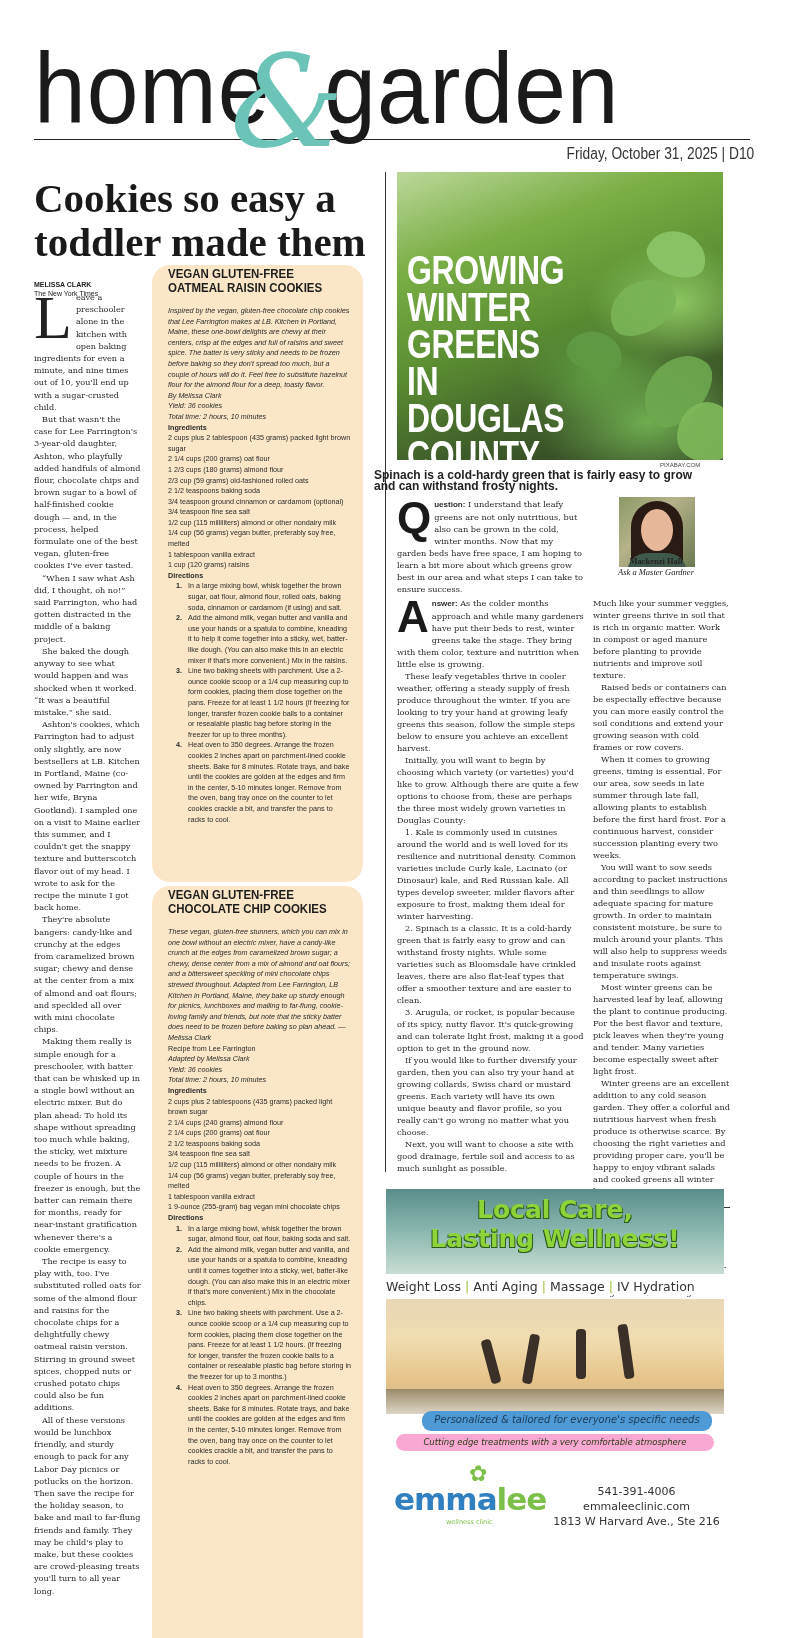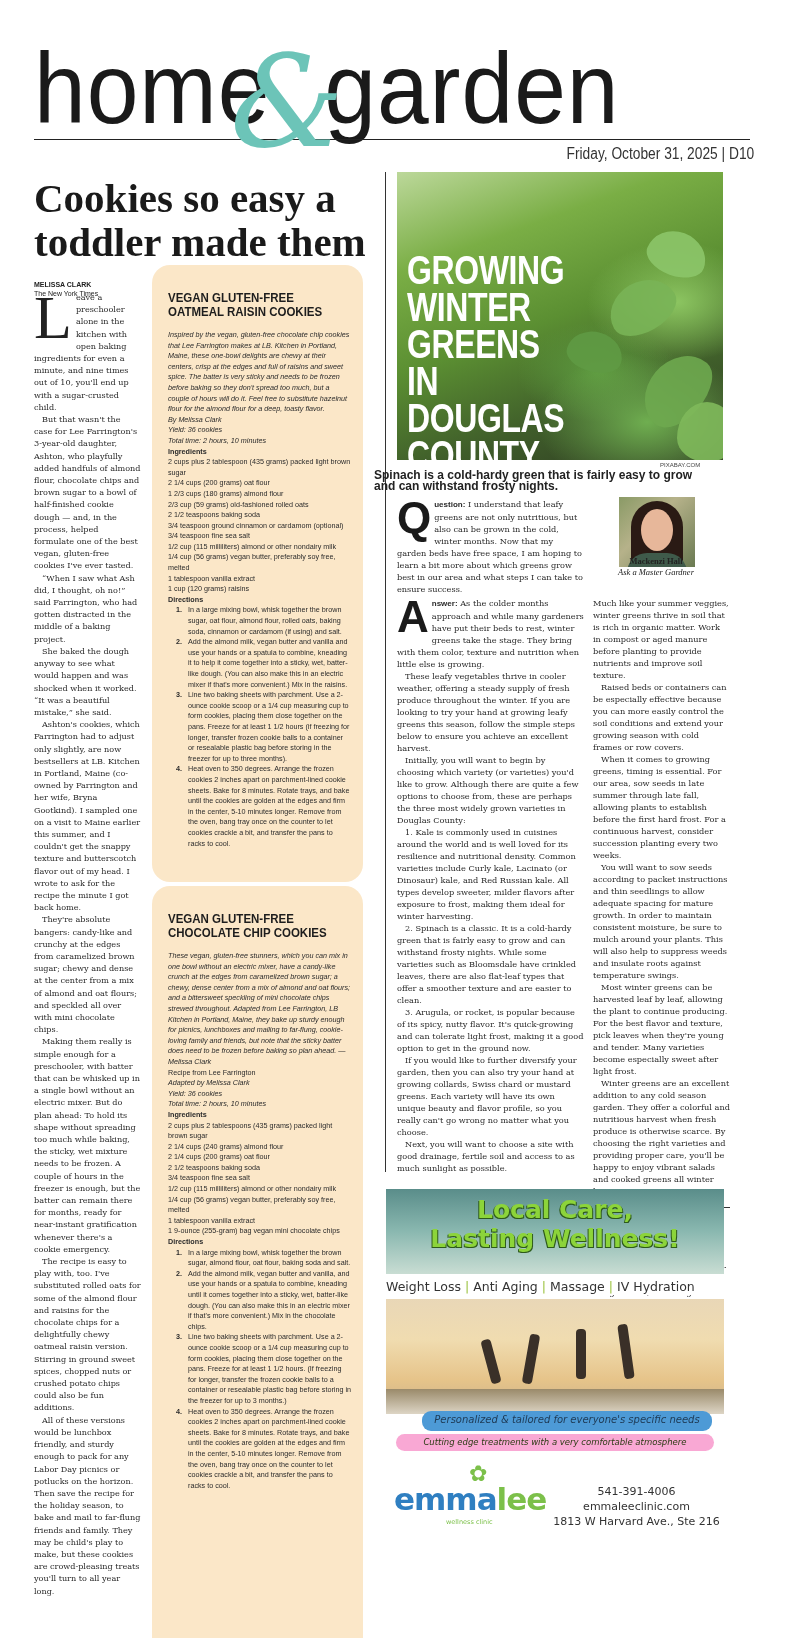--- a/index.html
+++ b/index.html
@@ -16,21 +16,21 @@
   
   .headline { position: absolute; top: 176px; left: 34px; width: 350px; font-family: "Liberation Serif", serif; font-size: 41px; line-height: 44px; color: #1a1a1a; }
   .byline { position: absolute; top: 280px; left: 34px; font-family: "Liberation Sans", sans-serif; font-size: 7px; line-height: 9px; }
   .byline b { display: block; font-weight: 700; }
   .body-col { position: absolute; left: 34px; width: 107px; font-family: "DejaVu Serif", serif; font-size: 8.1px; line-height: 12.2px; color: #2a2a2a; }
   .body-col p { text-indent: 8px; }
   .body-col p.first { text-indent: 0; }
   .dropcap { float: left; font-family: "Liberation Serif", serif; font-size: 62px; line-height: 48px; margin: 2px 4px 0 0; color: #222; }
 
   
-  .recipe { position: absolute; left: 152px; width: 211px; background: #fbe7c8; border-radius: 18px; padding: 26px 12px 10px 16px; font-family: "Liberation Sans", sans-serif; font-size: 7.2px; line-height: 10.6px; color: #2b2b2b; }
+  .recipe { position: absolute; left: 152px; width: 211px; background: #fbe7c8; border-radius: 18px; padding: 2px 12px 10px 16px; font-family: "Liberation Sans", sans-serif; font-size: 7.2px; line-height: 10.6px; color: #2b2b2b; }
   .recipe h2 { font-family: "Liberation Sans", sans-serif; font-weight: 700; font-size: 12.5px; line-height: 14px; color: #1d1d1d; margin-bottom: 2px; transform: scaleX(0.92); transform-origin: left; }
   .recipe .intro { font-style: italic; margin-top: 11px; }
   .recipe .meta { font-style: italic; }
   .recipe .sect { font-weight: 700; }
   .recipe ol { list-style: none; padding-left: 8px; }
   .recipe ol li { position: relative; padding-left: 12px; }
   .recipe ol li .num { position: absolute; left: 0; font-weight: 700; }
 
   
   .vrule { position: absolute; left: 385px; top: 172px; width: 1px; height: 1000px; background: #333; }

